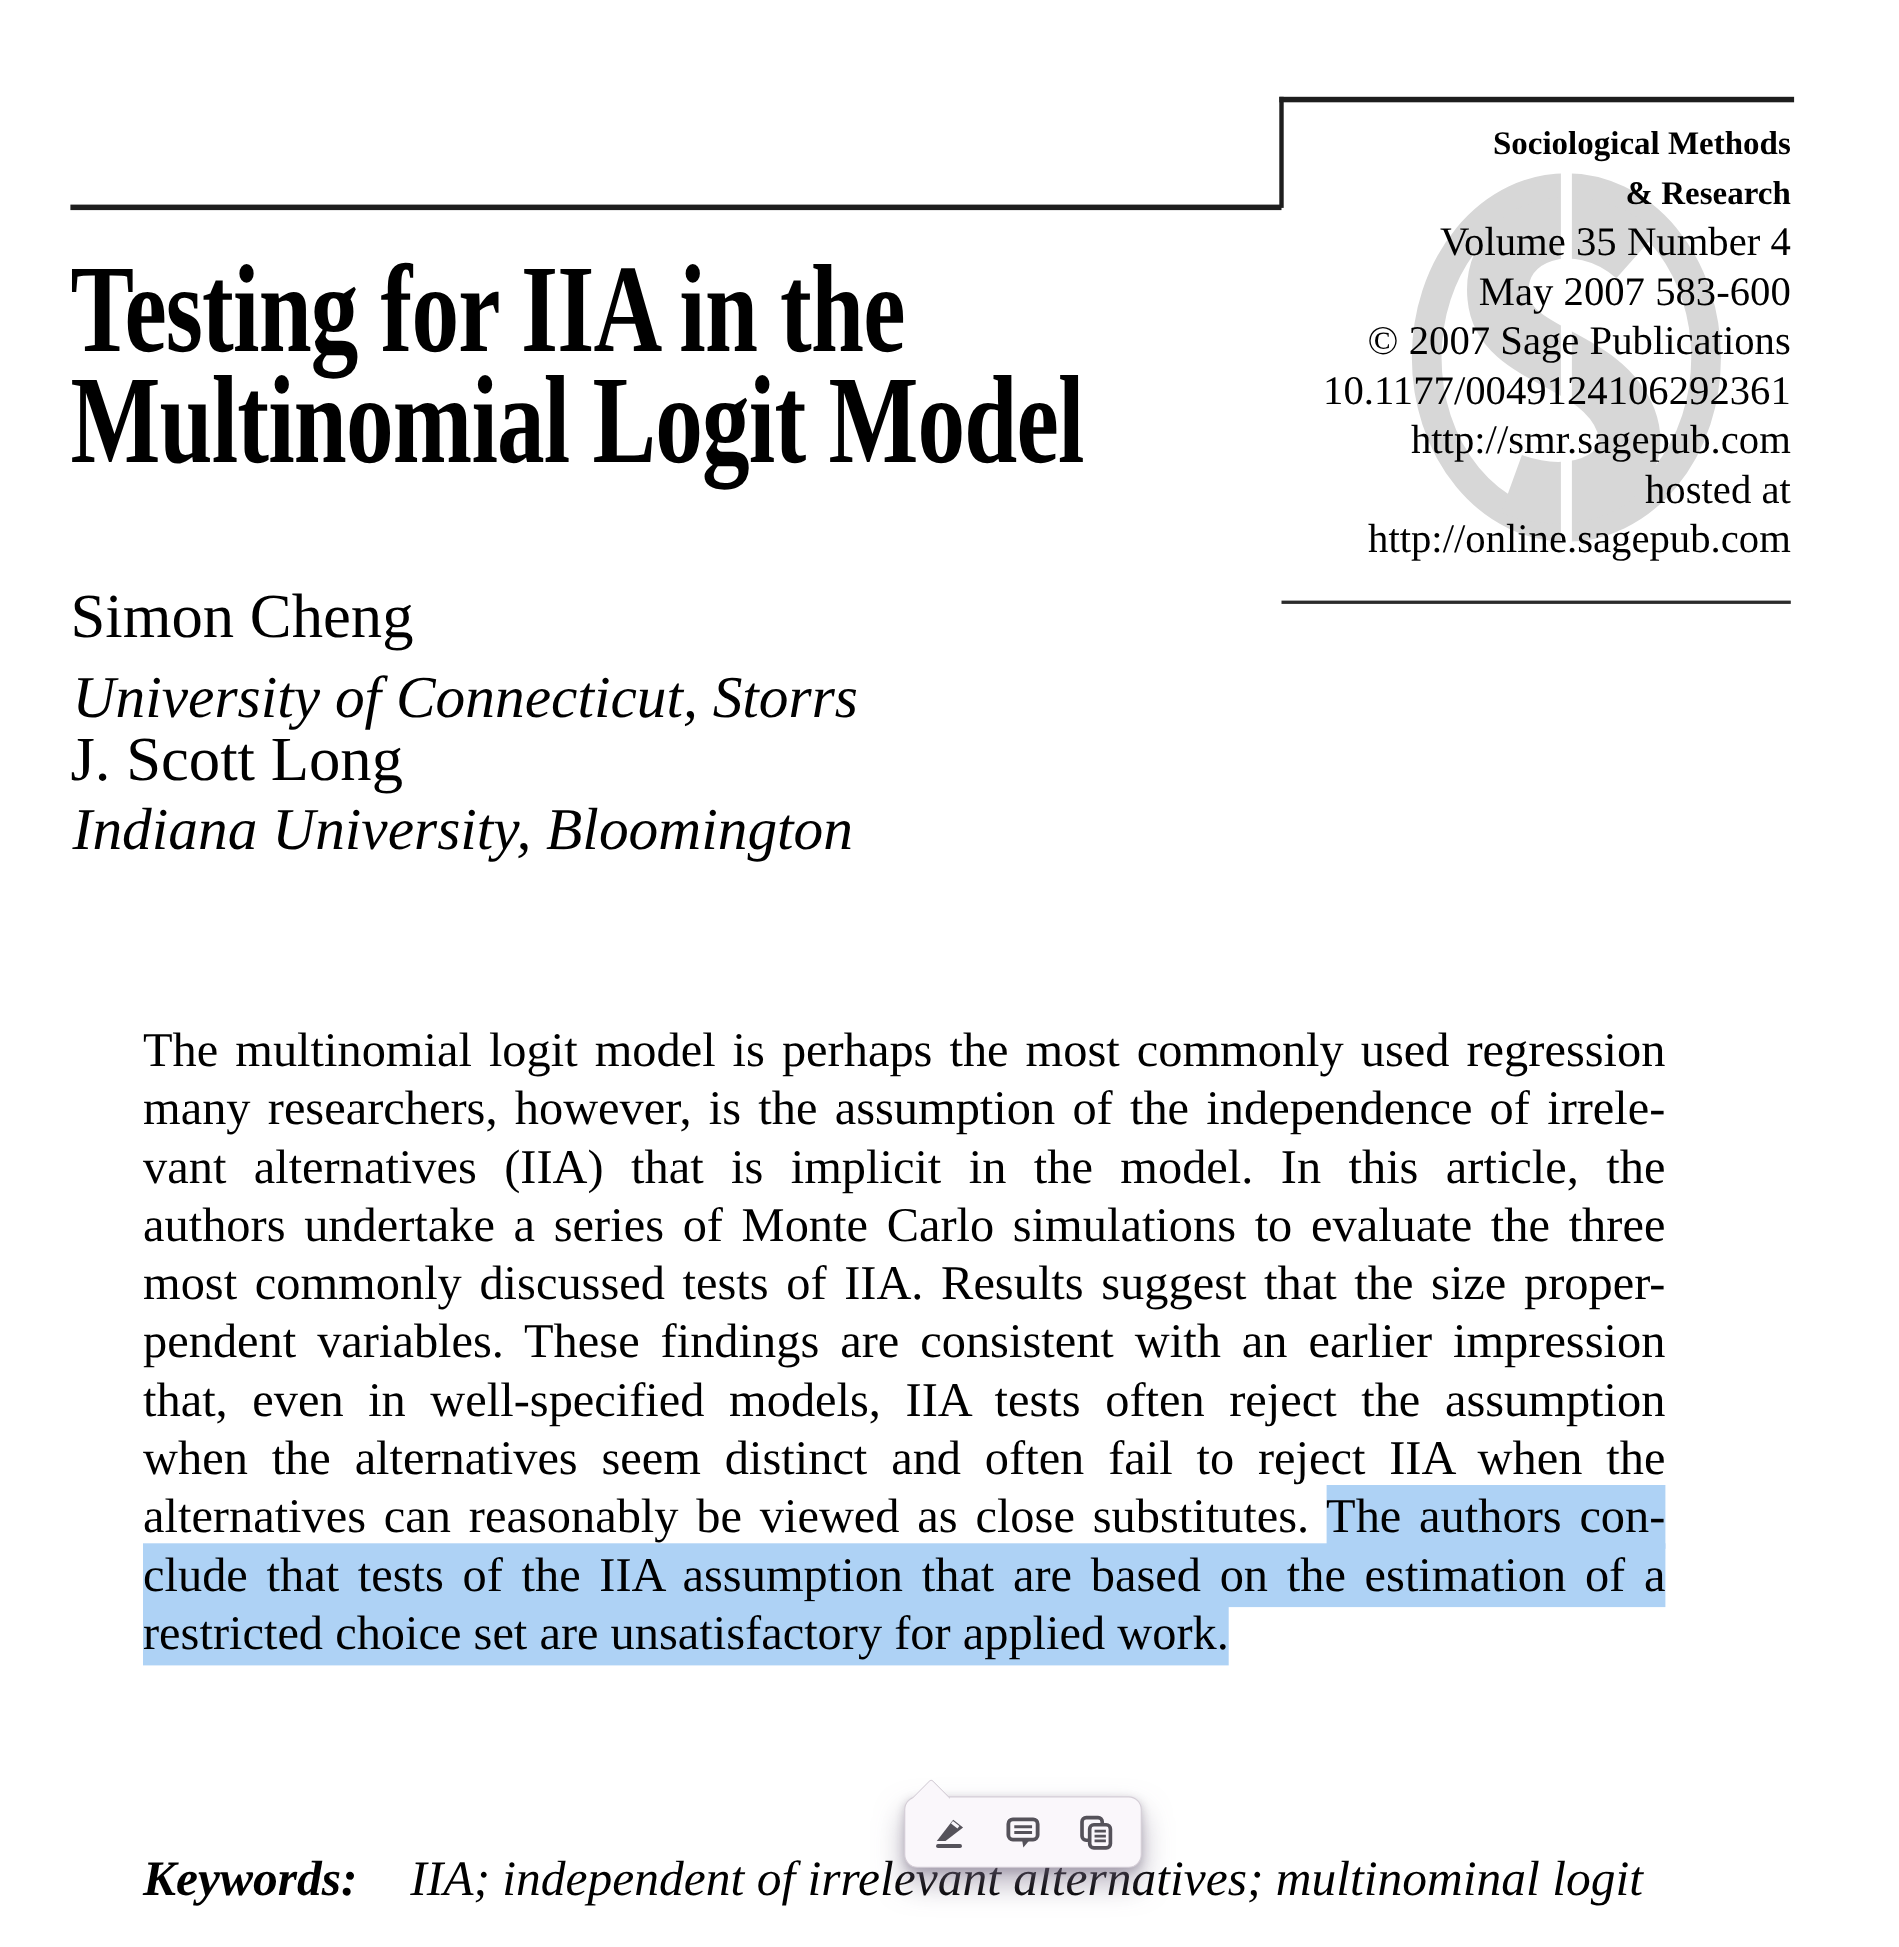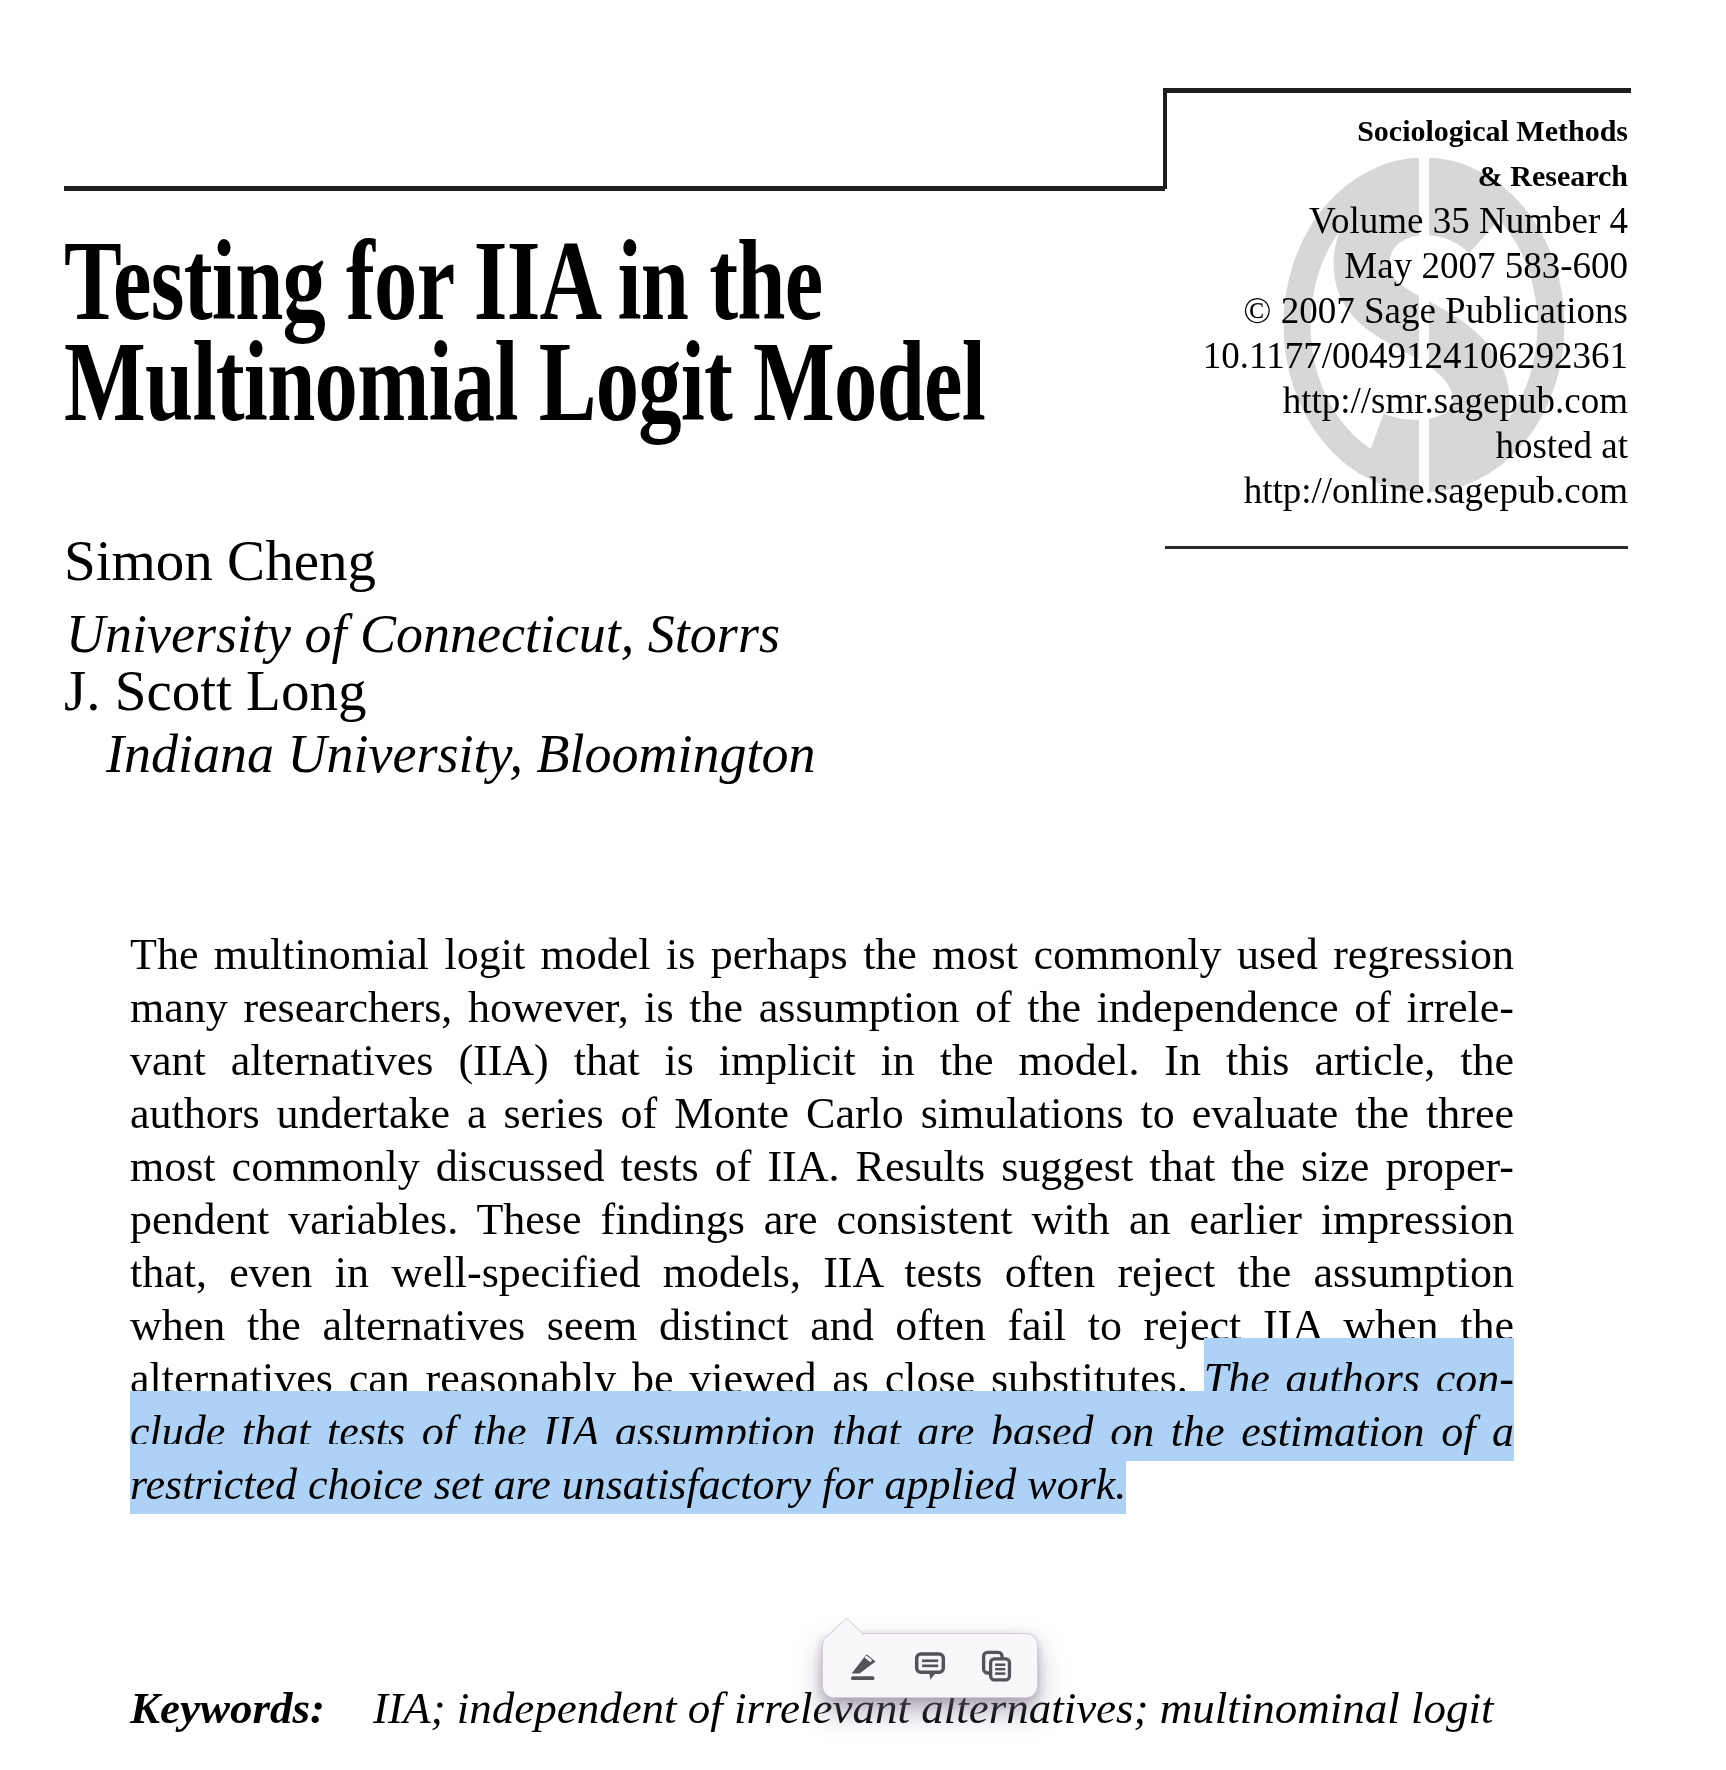--- a/index.html
+++ b/index.html
@@ -24,27 +24,27 @@
 
   
   #title{
     position:absolute;left:64px;top:230px;z-index:3;
     font-size:114px;font-weight:bold;line-height:101px;letter-spacing:-1px;
     transform:scaleX(0.76);transform-origin:0 0;white-space:nowrap;
   }
   .author-name{position:absolute;left:64px;font-size:57px;z-index:3;white-space:nowrap;}
   .author-affil{position:absolute;left:66px;font-size:54px;font-style:italic;z-index:3;white-space:nowrap;}
   #author-name-1{top:528px;} #author-affil-1{top:603px;}
-  #author-name-2{top:658px;} #author-affil-2{top:723px;margin-left:40px;}
+  #author-name-2{top:658px;} #author-affil-2{top:723px;}
 
   
   #abstract{position:absolute;left:130px;top:928px;width:1384px;z-index:3;font-size:44px;}
   .abs-line{height:53px;line-height:53px;text-align:justify;text-align-last:justify;white-space:normal;}
   .abs-line.last{text-align:right;text-align-last:left;}
-  .hl{background-color:#aed2f5;padding:16px 0 5px 0;font-style:italic;}
+  .hl{background-color:#aed2f5;padding:4px 0 5px 0;}
 
   
   #keywords{position:absolute;left:130px;top:1682px;z-index:1;font-size:45px;font-style:italic;white-space:nowrap;}
   #keywords .kw-label{font-weight:bold;margin-right:48px;}
 
   
   #selection-toolbar{
     position:absolute;left:822px;top:1633px;width:216px;height:65px;z-index:20;
     background:#faf7fb;border:1px solid #d4cdd6;border-radius:12px;
     box-shadow:0 14px 26px rgba(125,115,140,.55),0 3px 8px rgba(60,50,70,.25);

